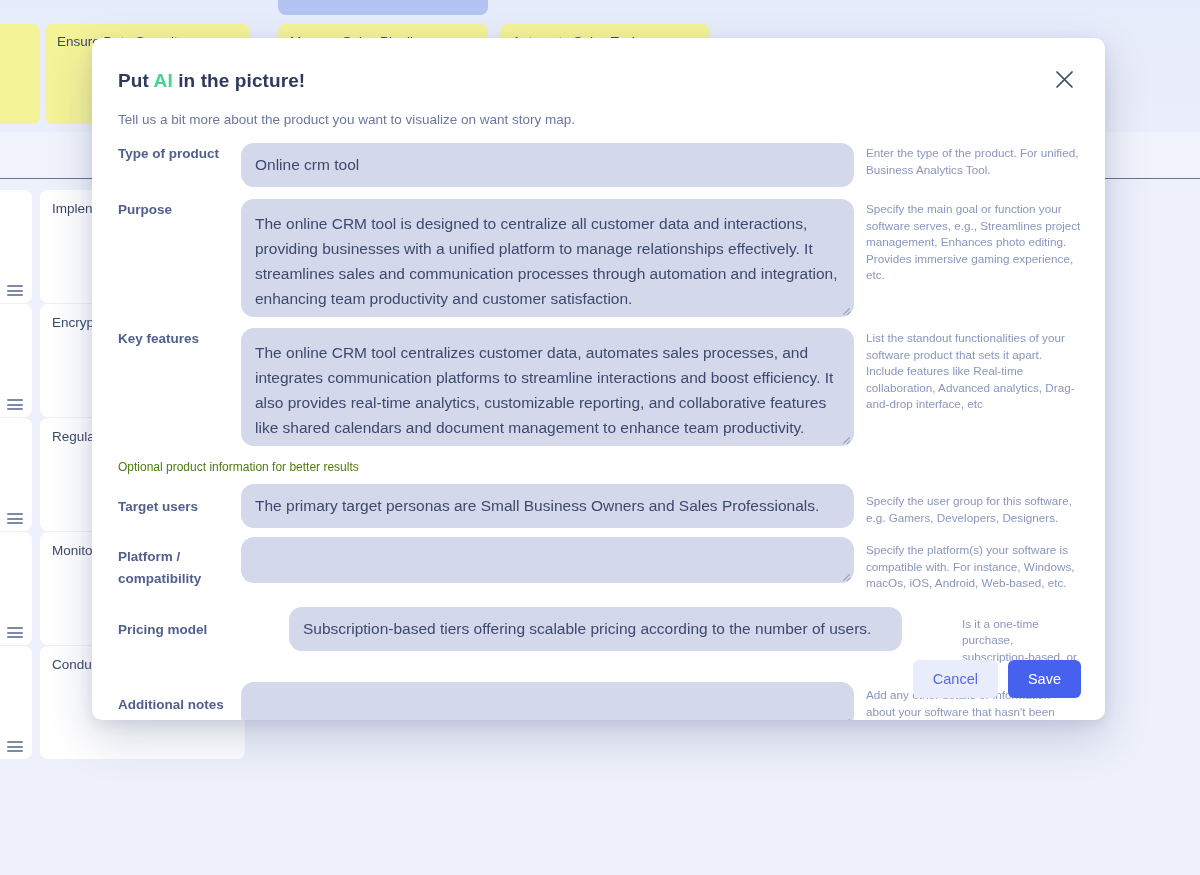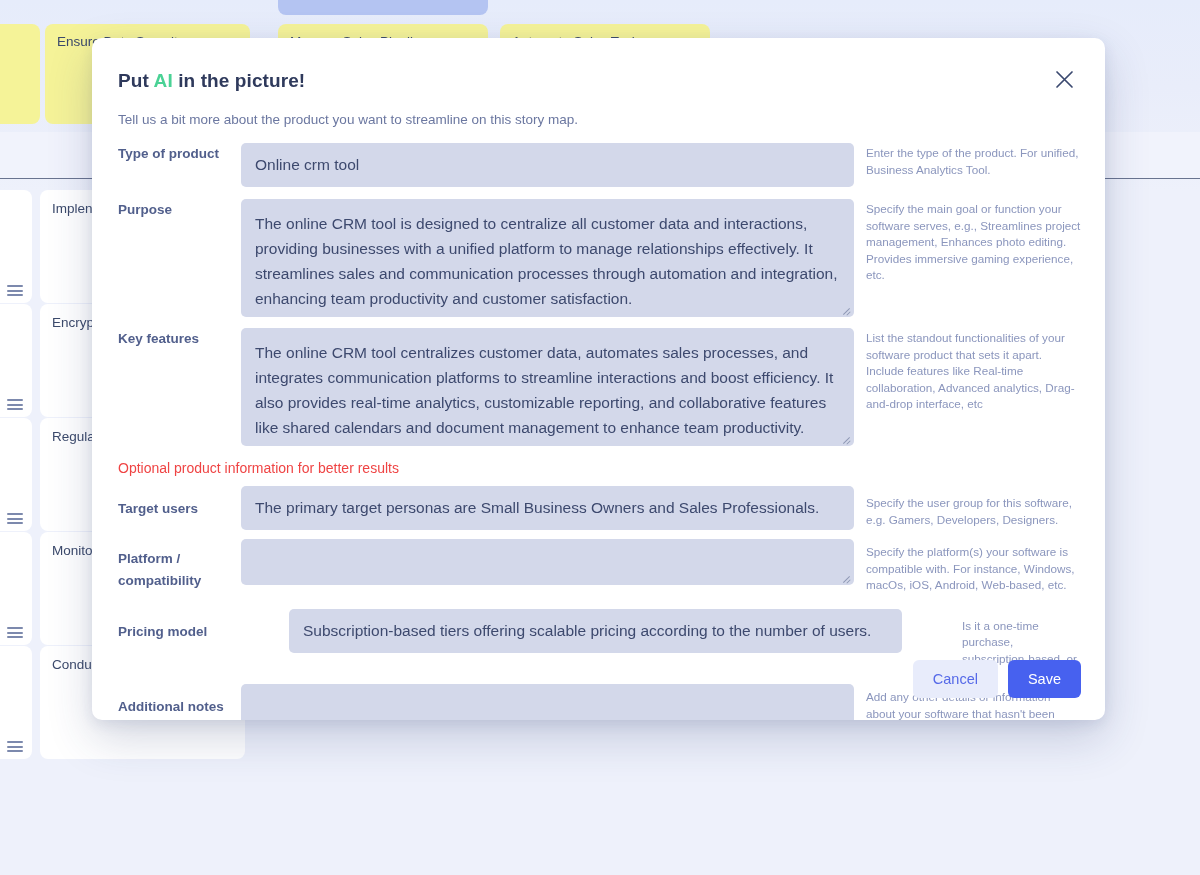--- a/index.html
+++ b/index.html
@@ -113,21 +113,21 @@
     font-weight: bold;
     color: #515f8c;
     line-height: 1.6;
     padding-left: 2px;
   }
   .field-wrap { position: relative; }
   .field {
     width: 613px;
     background: #d3d8ea;
     border: none;
-    border-radius: 5px;
+    border-radius: 13px;
     color: #3d496e;
     font-family: "Liberation Sans", sans-serif;
     font-size: 15.5px;
     padding: 12px 14px;
     display: block;
     resize: none;
     outline: none;
     overflow: hidden;
     line-height: 1.62;
     white-space: pre;
@@ -157,22 +157,22 @@
   .hint {
     font-size: 11.7px;
     color: #8b96bd;
     line-height: 1.42;
     padding-left: 12px;
     padding-top: 2px;
   }
 
   .section-note {
     margin: 14px 0 10px 2px;
-    font-size: 14px;
-    color: #ef4444;
+    font-size: 12px;
+    color: #4d7c0f;
   }
   .section-head {
     margin: 12px 0 8px 2px;
     font-size: 13.5px;
     font-weight: bold;
     color: #515f8c;
   }
 
   
   .select-wrap { position: relative; width: 613px; }
@@ -289,21 +289,21 @@
     </div>
 
     <button class="close-btn">
       <span>
         <svg width="19" height="19" viewBox="0 0 19 19" fill="none">
           <path d="M2 2 L17 17 M17 2 L2 17" stroke="#3b4970" stroke-width="1.7" stroke-linecap="round"></path>
         </svg>
       </span>
     </button>
 
-    <div class="modal-sub">Tell us a bit more about the product you want to streamline on this story map.</div>
+    <div class="modal-sub">Tell us a bit more about the product you want to visualize on want story map.</div>
 
     <div class="form">
 
       <div class="row" style="margin-top:4px;">
         <div class="lbl">Type of product</div>
         <div class="field-wrap">
           <input class="field" type="text" style="height: 44px;" value="Online crm tool">
         </div>
         <div class="hint">Enter the type of the product. For unified, Business Analytics Tool.</div>
       </div>

